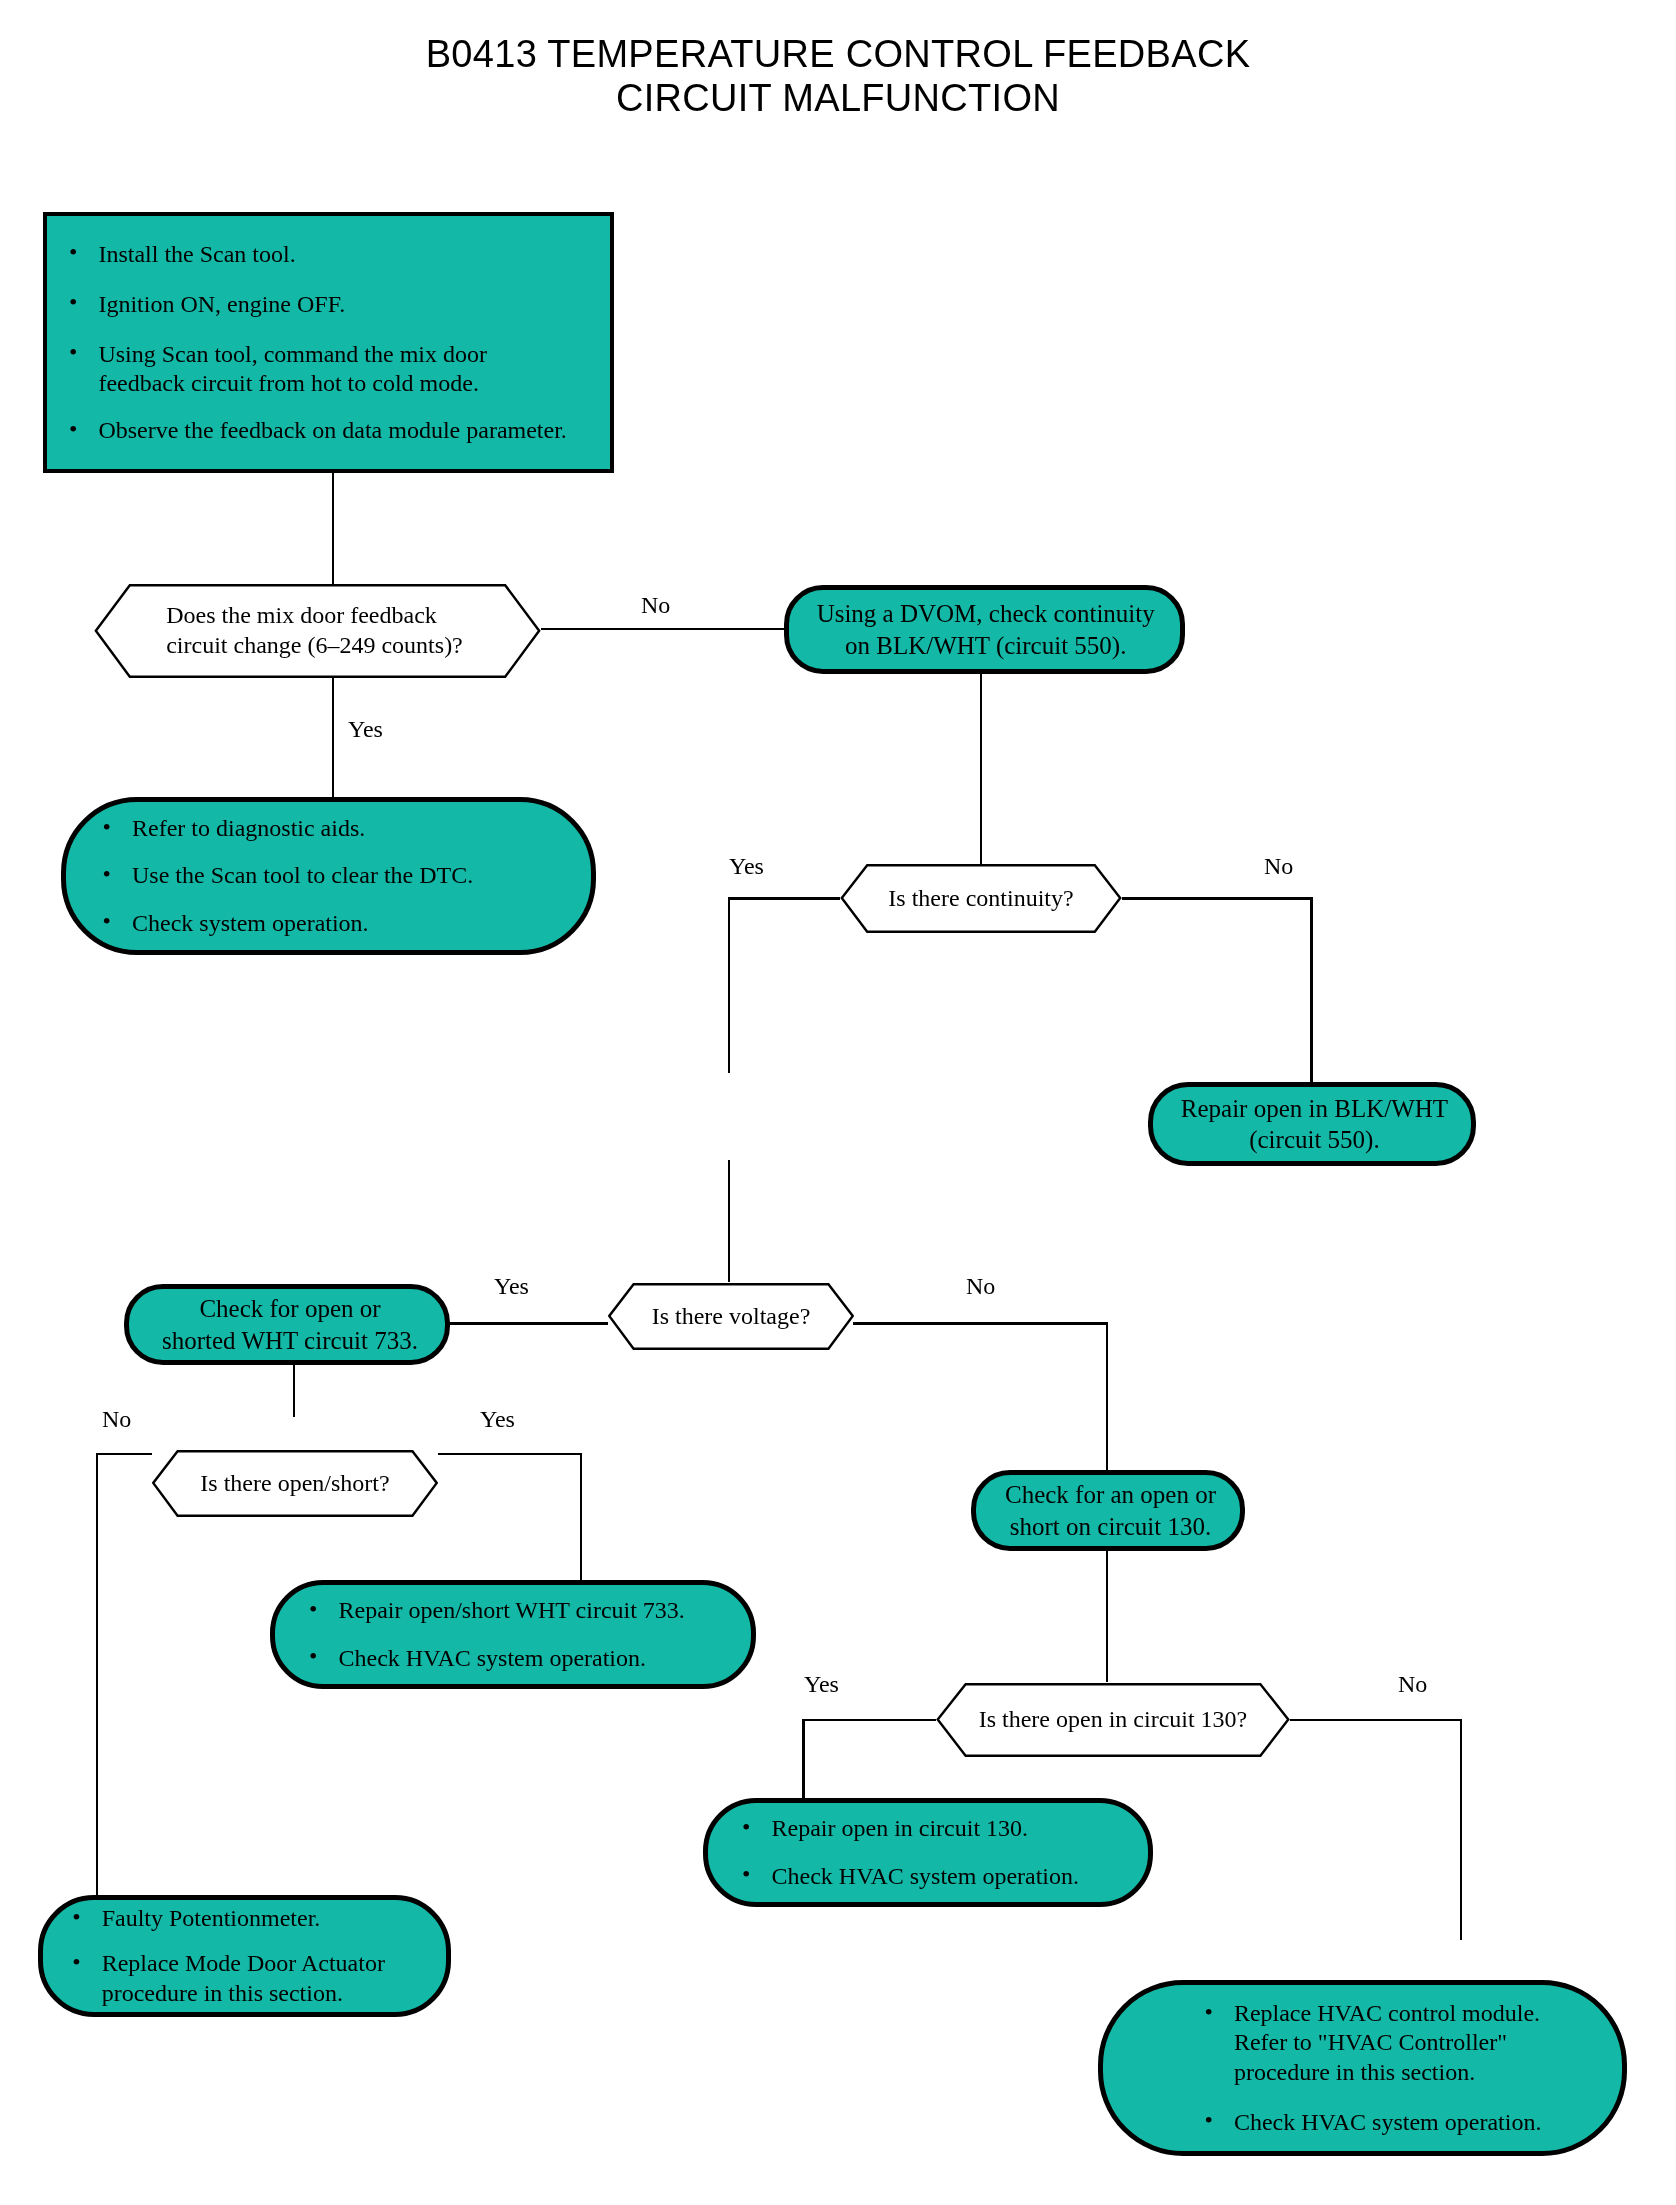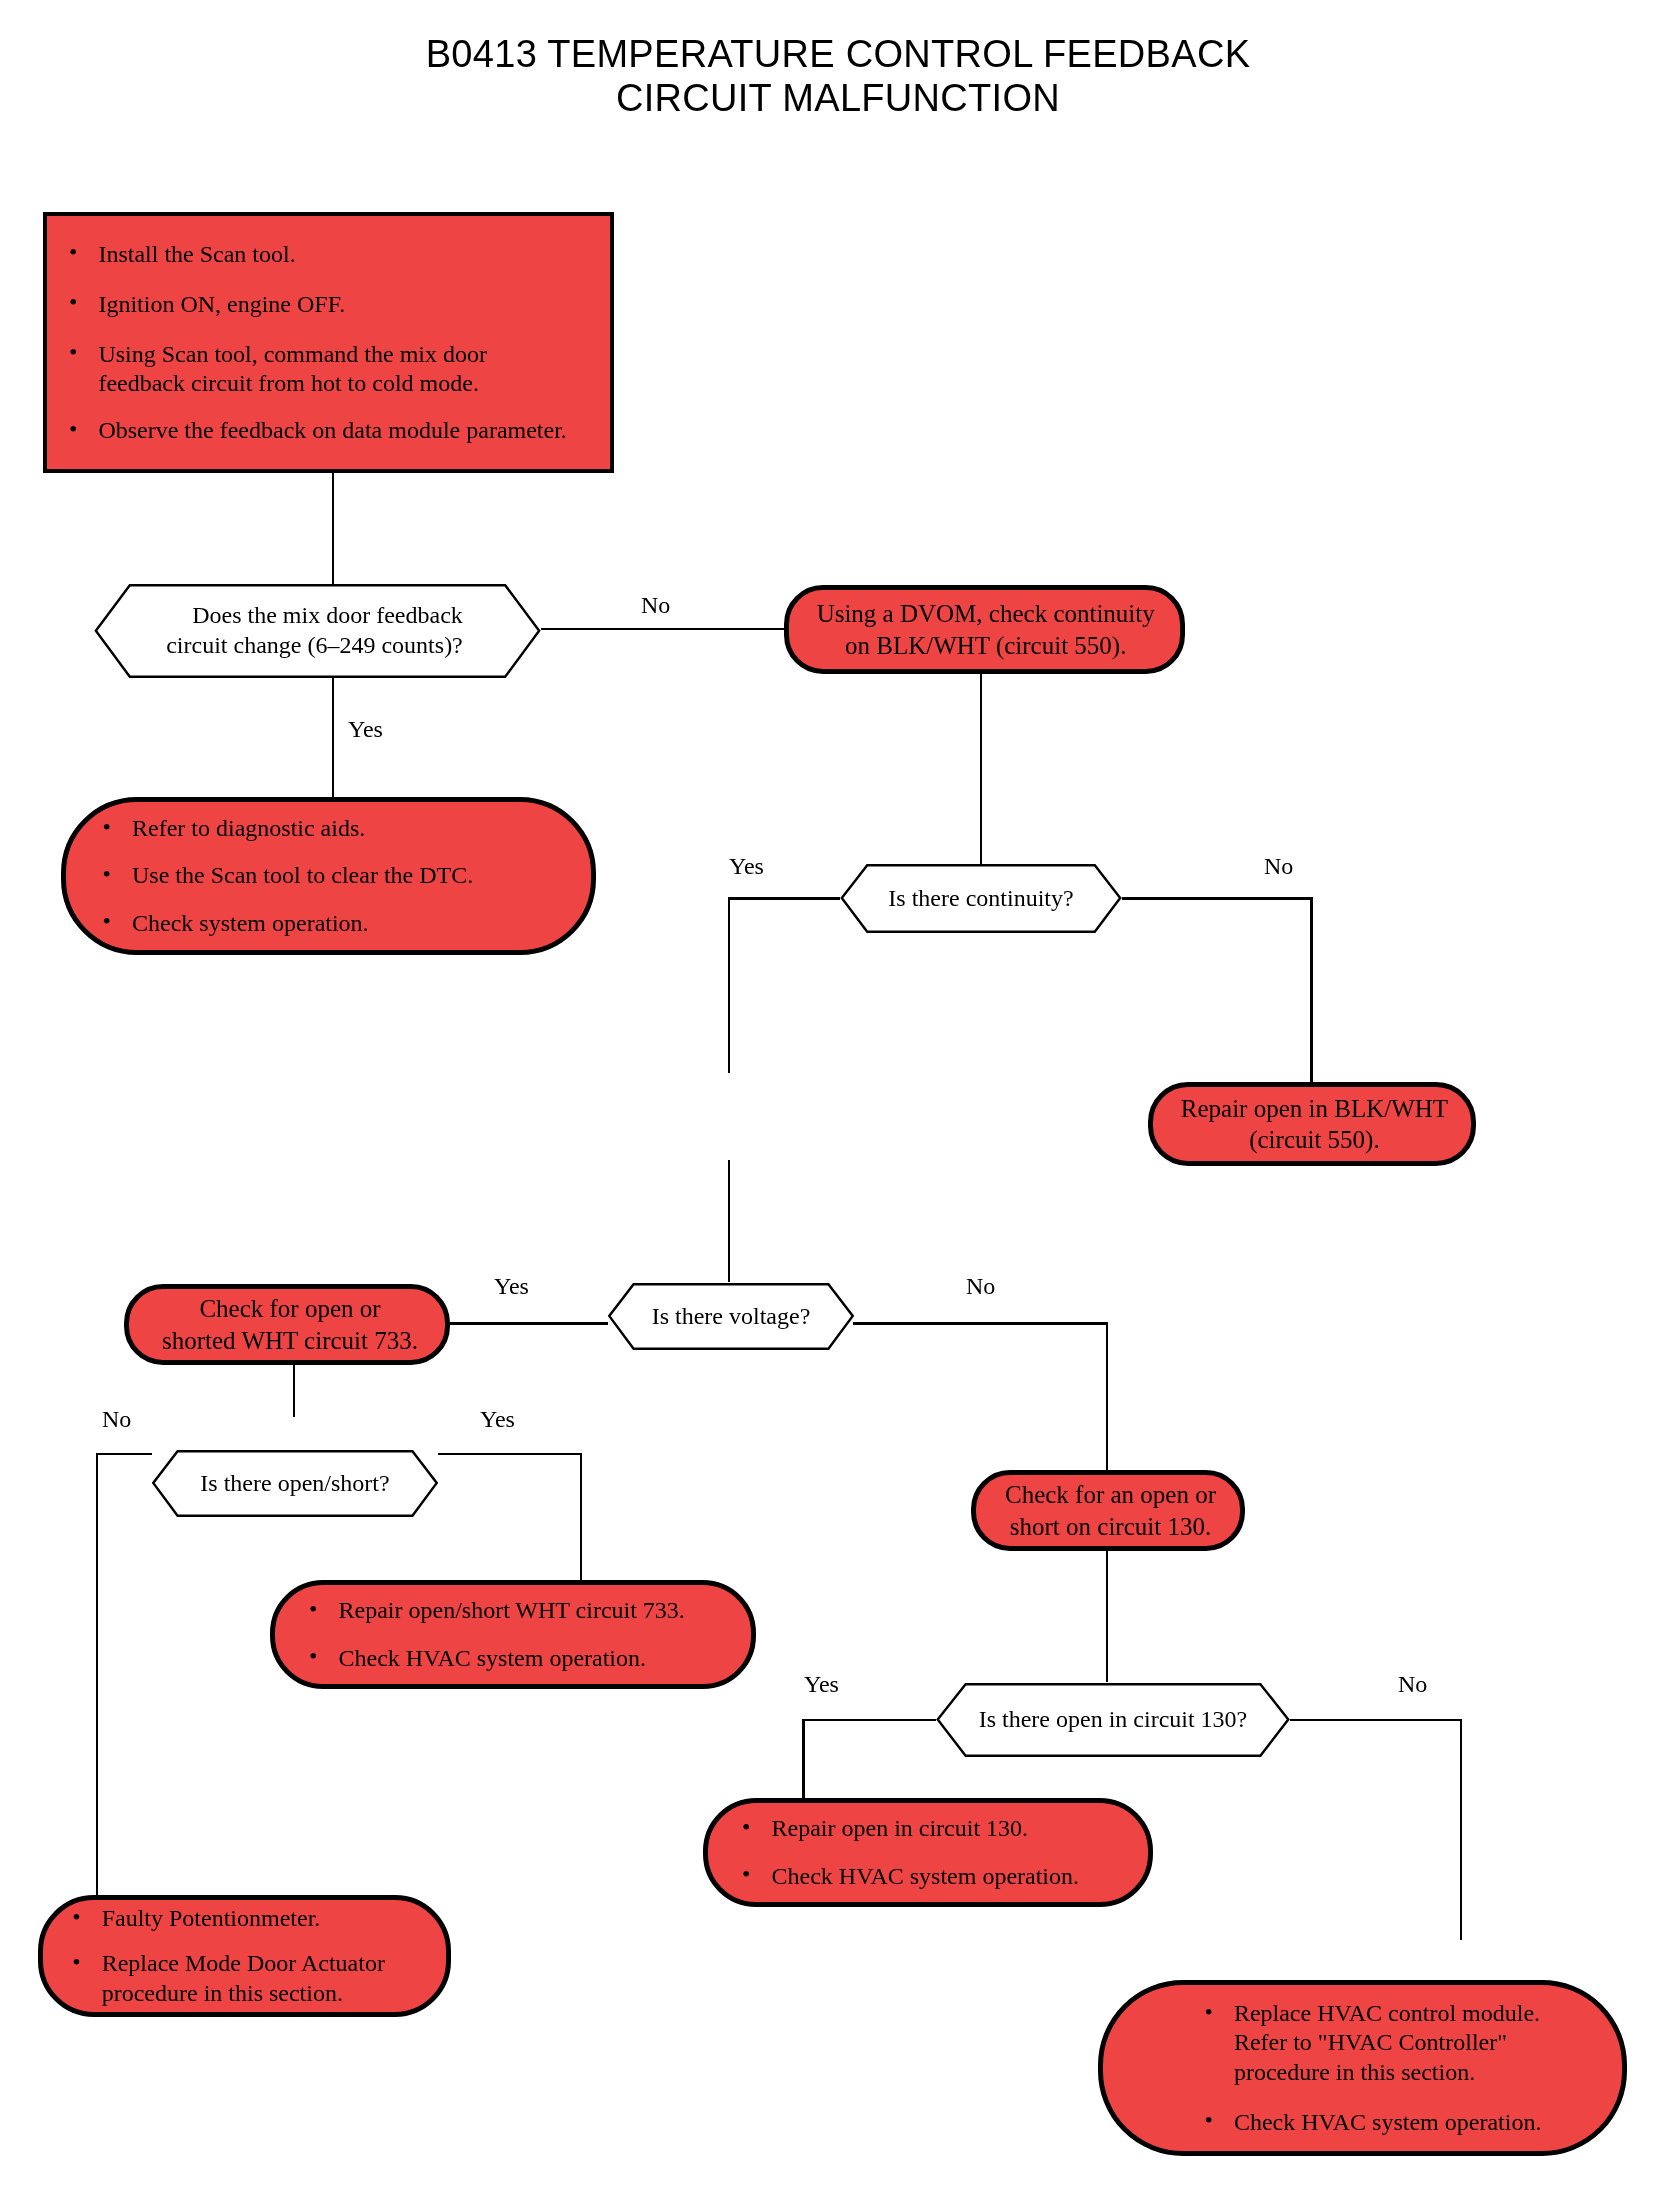--- a/index.html
+++ b/index.html
@@ -34,21 +34,21 @@
     position: absolute;
     left: 0; top: 0;
     width: 1676px;
     height: 2205px;
     pointer-events: none;
   }
   
   .node {
     position: absolute;
     box-sizing: border-box;
-    background: #ef4444;
+    background: #14b8a6;
     display: flex;
     flex-direction: column;
     justify-content: center;
   }
   .rect-node {
     border: 4.3px solid #000;
   }
   .round-node {
     border: 5.5px solid #000;
   }
@@ -152,21 +152,21 @@
       <li style="margin-bottom:18px; white-space:pre-line;">Using Scan tool, command the mix door
 feedback circuit from hot to cold mode.</li>
       <li>Observe the feedback on data module parameter.</li>
     </ul>
   </div>
 
   <div class="hex" style="left:94px; top:584px; width:447px; height:94px;">
     <svg width="447" height="94" viewBox="0 0 735 155" xmlns="http://www.w3.org/2000/svg">
       <polygon points="58,2 677,2 733,77 677,153 58,153 2,77" fill="#ffffff" stroke="#000000" stroke-width="4"></polygon>
     </svg>
-    <div class="hex-label" style="text-align:right; margin-left:-6px;">Does the mix door feedback
+    <div class="hex-label" style="text-align:left; margin-left:-6px;">Does the mix door feedback
 circuit change (6–249 counts)?</div>
   </div>
 
   <div class="node round-node" style="left:61px; top:797px; width:535px; height:158px; border-radius:76px; padding:14.6px 20.7px 14.6px 28px;">
     <ul class="bullets">
       <li style="margin-bottom:18px;">Refer to diagnostic aids.</li>
       <li style="margin-bottom:18px;">Use the Scan tool to clear the DTC.</li>
       <li>Check system operation.</li>
     </ul>
   </div>

